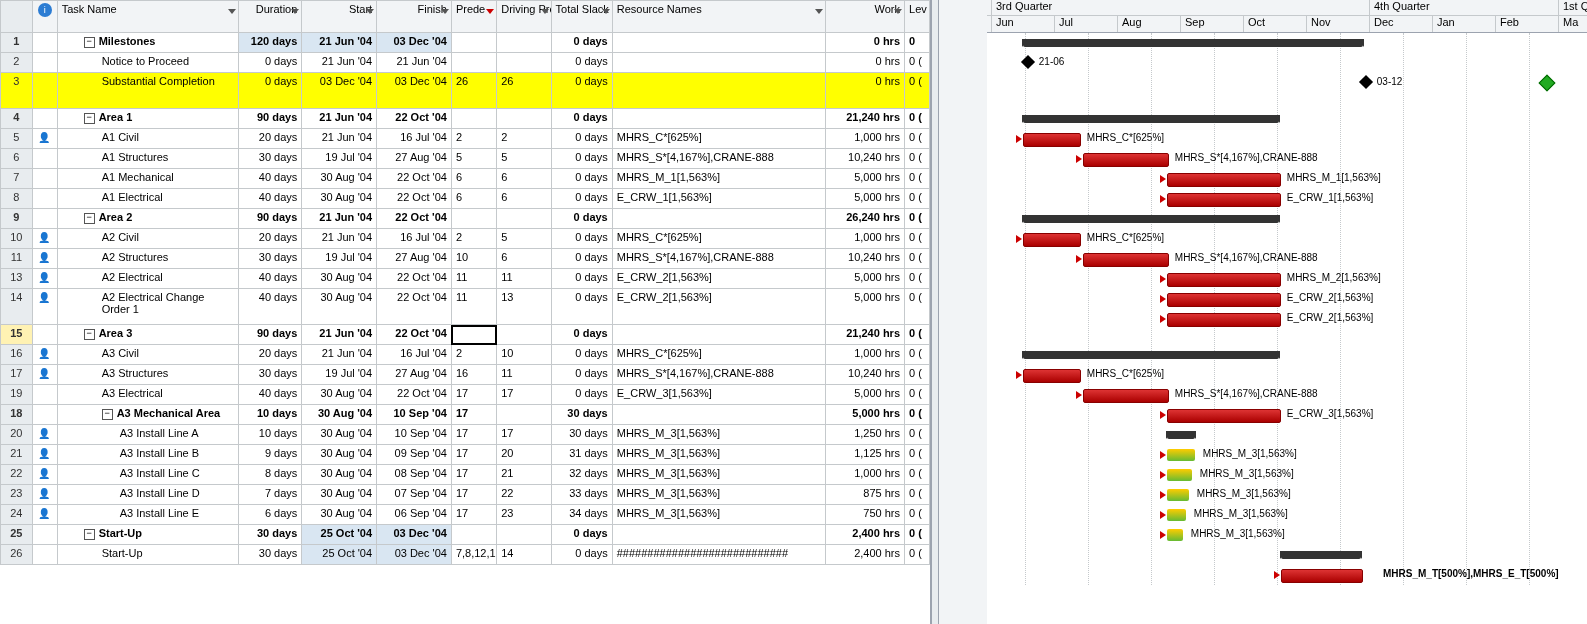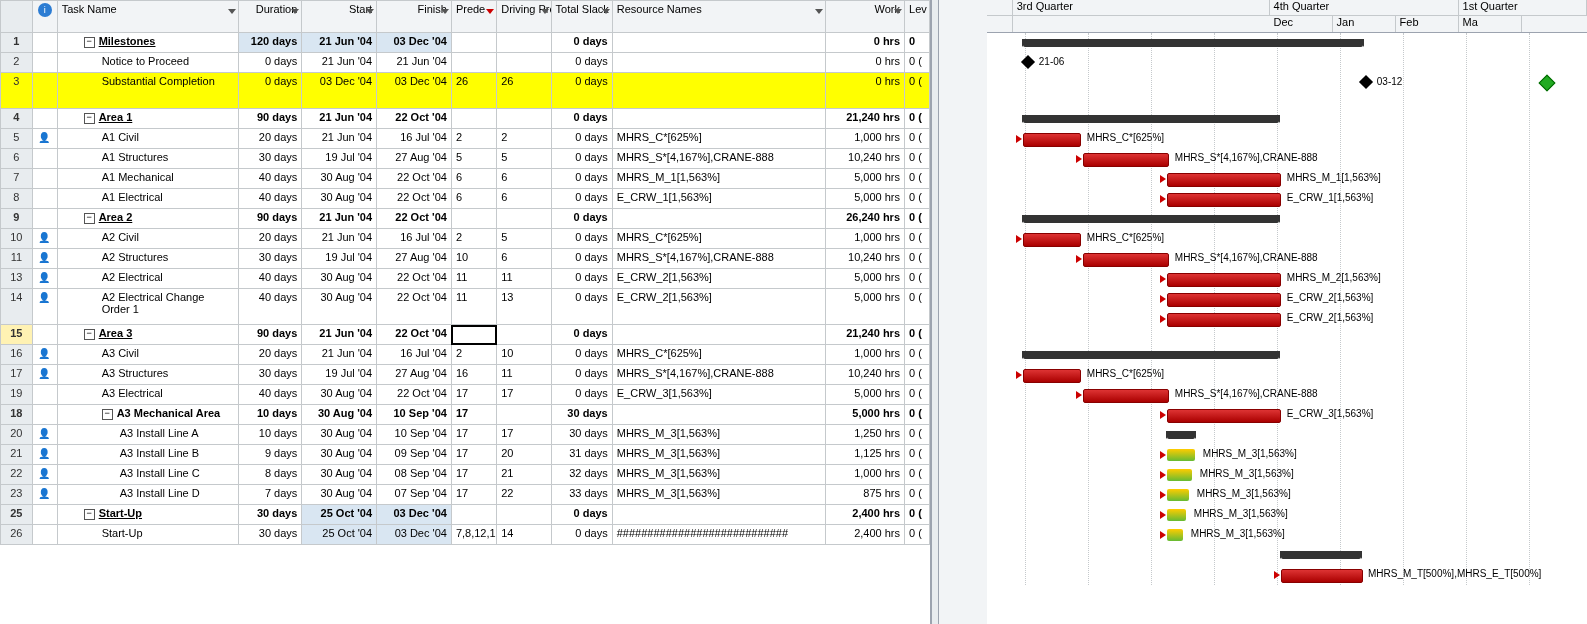--- a/index.html
+++ b/index.html
@@ -17,21 +17,21 @@
   .start-col,.finish-col { width:66px; text-align:right;}
   .pred-col { width:40px;}
   .drv-col { width:48px;}
   .slack-col { width:54px; text-align:right;}
   .res-col { width:188px;}
   .work-col { width:70px; text-align:right;}
   .lev-col { width:22px;}
   .drop { position:absolute; right:2px; top:8px; width:0;height:0;border-left:4px solid transparent;border-right:4px solid transparent;border-top:5px solid #555;}
   .drop.red { border-top-color:#c00;}
   .outline { display:inline-block; width:9px;height:9px;border:1px solid #555;line-height:7px;text-align:center;font-size:9px;margin-right:4px;color:#555;vertical-align:middle;}
-  .indent1 { padding-left:22px;text-decoration:underline;}
+  .indent1 { padding-left:22px;}
   .indent2 { padding-left:40px;}
   .indent3 { padding-left:58px;}
   .bold td { font-weight:bold;}
   .hl-yellow td { background:#ffff00;}
   .hl-blue { background:#d9e6f2 !important;margin-top:24px;}
   .sel-row .rownum { background:#fff2b3;}
   .sel-cell { outline:2px solid #000; outline-offset:-2px;}
   .overalloc { color:#c00; font-weight:bold;}
   .info-icon { display:inline-block;width:14px;height:14px;border-radius:50%;background:#2b7cd3;color:#fff;font-size:9px;line-height:14px;text-align:center;}
   
@@ -425,20 +425,36 @@
             <td class="dur-col" style="height: 20px;">7 days</td>
             <td class="start-col" style="height: 20px;">30 Aug '04</td>
             <td class="finish-col" style="height: 20px;">07 Sep '04</td>
             <td class="pred-col" style="height: 20px;">17</td>
             <td class="drv-col" style="height: 20px;">22</td>
             <td class="slack-col" style="height: 20px;">33 days</td>
             <td class="res-col" style="height: 20px;">MHRS_M_3[1,563%]</td>
             <td class="work-col" style="height: 20px;">875 hrs</td>
             <td class="lev-col" style="height: 20px;">0 (</td>
           </tr>
+          <tr>
+            <td class="rownum" style="height: 20px;">24</td>
+            <td class="ind-col" style="height: 20px;"><span class="overalloc" style="font-size: 10px;">👤</span></td>
+            <td class="name-col" style="height: 20px; white-space: normal;">
+              <div class="indent3"><span>A3 Install Line E</span></div>
+            </td>
+            <td class="dur-col" style="height: 20px;">6 days</td>
+            <td class="start-col" style="height: 20px;">30 Aug '04</td>
+            <td class="finish-col" style="height: 20px;">06 Sep '04</td>
+            <td class="pred-col" style="height: 20px;">17</td>
+            <td class="drv-col" style="height: 20px;">23</td>
+            <td class="slack-col" style="height: 20px;">34 days</td>
+            <td class="res-col" style="height: 20px;">MHRS_M_3[1,563%]</td>
+            <td class="work-col" style="height: 20px;">750 hrs</td>
+            <td class="lev-col" style="height: 20px;">0 (</td>
+          </tr>
           <tr class="bold">
             <td class="rownum" style="height: 20px;">25</td>
             <td class="ind-col" style="height: 20px;"></td>
             <td class="name-col" style="height: 20px; white-space: normal;">
               <div class="indent1"><span class="outline">−</span><span>Start-Up</span></div>
             </td>
             <td class="dur-col" style="height: 20px;">30 days</td>
             <td class="start-col hl-blue" style="height: 20px;">25 Oct '04</td>
             <td class="finish-col hl-blue" style="height: 20px;">03 Dec '04</td>
             <td class="pred-col" style="height: 20px;"></td>
@@ -472,20 +488,28 @@
   <div class="gantt-pane">
     <div class="timescale" id="timescale">
         <div class="ts-col" style="width: 37.8px;">
           <div class="ts-top"></div>
           <div class="ts-bot-row">
             <div class="ts-bot" style="width:100%"> </div>
           </div>
         </div>
         <div class="ts-col" style="width: 378px;">
           <div class="ts-top">3rd Quarter</div>
+          <div class="ts-bot-row">
+            <div class="ts-bot" style="width: 63px;">Jun</div>
+            <div class="ts-bot" style="width: 63px;">Jul</div>
+            <div class="ts-bot" style="width: 63px;">Aug</div>
+            <div class="ts-bot" style="width: 63px;">Sep</div>
+            <div class="ts-bot" style="width: 63px;">Oct</div>
+            <div class="ts-bot" style="width: 63px;">Nov</div>
+          </div>
         </div>
         <div class="ts-col" style="width: 189px;">
           <div class="ts-top">4th Quarter</div>
           <div class="ts-bot-row">
             <div class="ts-bot" style="width: 63px;">Dec</div>
             <div class="ts-bot" style="width: 63px;">Jan</div>
             <div class="ts-bot" style="width: 63px;">Feb</div>
           </div>
         </div>
         <div class="ts-col" style="width: 189px;">
@@ -613,17 +637,17 @@
           <div class="link-end" style="left: 172.8px;"></div>
           <div class="bar work" style="left: 179.8px; width: 16px;"></div>
           <div class="bar-label" style="left: 203.8px;">MHRS_M_3[1,563%]</div>
         </div>
         <div class="g-row" style="top: 512px; height: 20px;">
           <div class="bar summary" style="left: 293.8px; width: 80px;"></div>
         </div>
         <div class="g-row" style="top: 532px; height: 20px;">
           <div class="link-end" style="left: 286.8px;"></div>
           <div class="bar task" style="left: 293.8px; width: 80px;"></div>
-          <div class="bar-label" style="left: 381px;">MHRS_M_T[500%],MHRS_E_T[500%]</div>
+          <div class="bar-label" style="left: 396px; font-weight: bold;">MHRS_M_T[500%],MHRS_E_T[500%]</div>
         </div>
       </div>
   </div>
 </div>
 
 </body></html>

